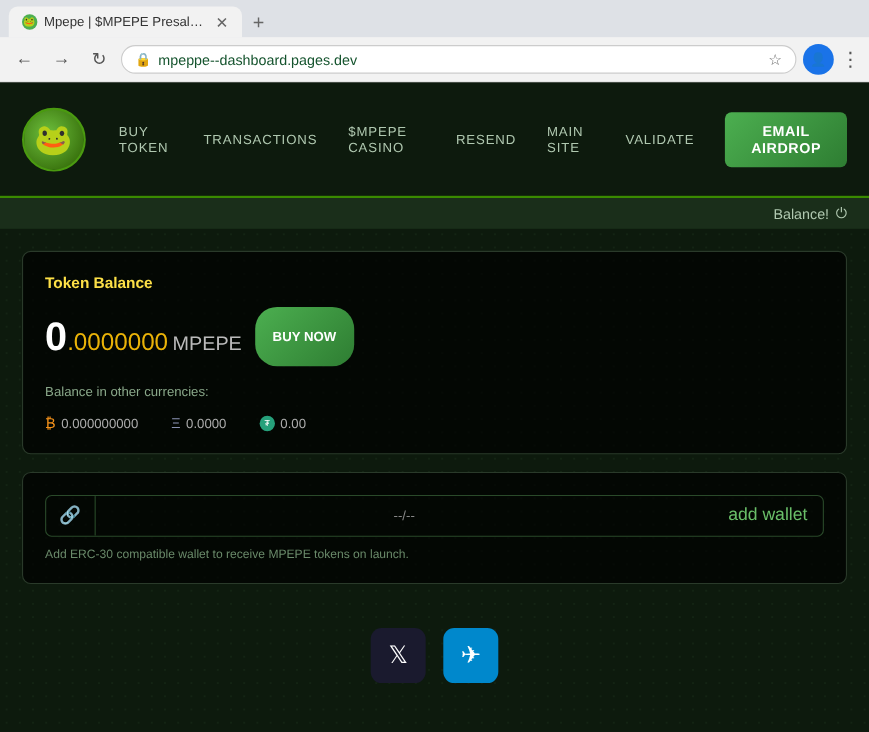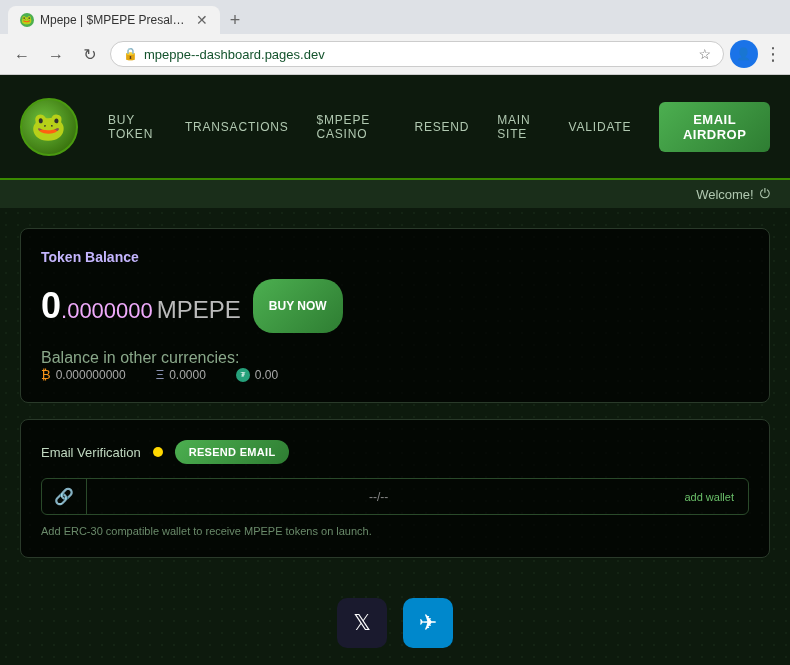--- a/index.html
+++ b/index.html
@@ -206,59 +206,59 @@
 
     
     .card {
       background: rgba(0, 0, 0, 0.7);
       border: 1px solid #2a3a2a;
       border-radius: 8px;
       padding: 20px;
       margin-bottom: 16px;
     }
     .card-title {
-      color: #c4b5fd;
+      color: #fde047;
       font-size: 14px;
       font-weight: bold;
       margin-bottom: 14px;
     }
 
     
     .token-balance-display {
       display: flex;
       align-items: center;
       gap: 12px;
       margin-bottom: 16px;
     }
     .balance-amount {
       font-size: 28px;
       color: white;
     }
     .balance-amount .zero { font-size: 36px; font-weight: bold; }
-    .balance-amount .decimals { font-size: 22px; color: #f0abfc; }
+    .balance-amount .decimals { font-size: 22px; color: #eab308; }
     .balance-currency {
-      font-size: 24px;
+      font-size: 18px;
       color: #bbb;
       margin-left: 4px;
     }
     .buy-now-btn {
       background: linear-gradient(135deg, #4caf50, #2e7d32);
       color: white;
       border: none;
       padding: 20px 16px;
       border-radius: 20px;
       font-size: 12px;
       font-weight: bold;
       cursor: pointer;
     }
 
     .balance-label {
       color: #8aa88a;
-      font-size: 16px;
-      margin-bottom: 0;
+      font-size: 12px;
+      margin-bottom: 14px;
     }
 
     .other-currencies {
       display: flex;
       gap: 30px;
       align-items: center;
     }
     .currency-item {
       display: flex;
       align-items: center;
@@ -314,21 +314,21 @@
       padding: 8px 12px;
       color: #888;
       font-size: 12px;
       text-align: center;
     }
     .add-wallet-btn {
       padding: 8px 14px;
       background: none;
       border: none;
       color: #6abf69;
-      font-size: 11px;
+      font-size: 16px;
       cursor: pointer;
       text-align: center;
     }
 
     .wallet-hint {
       color: #6a8a6a;
       font-size: 11px;
     }
     .social-btns {
       display: flex;
@@ -384,21 +384,21 @@
       <a class="nav-link">TRANSACTIONS</a>
       <a class="nav-link">$MPEPE CASINO</a>
       <a class="nav-link">RESEND</a>
       <a class="nav-link">MAIN SITE</a>
       <a class="nav-link">VALIDATE</a>
       <button class="claim-btn">EMAIL AIRDROP</button>
     </nav>
   </div>
 
   <div class="top-bar">
-    <span>Welcome!</span>
+    <span>Balance!</span>
     <span style="cursor:pointer;">⏻</span>
   </div>
 
   <div class="main-content">
 
     <div class="card">
       <div class="card-title">Token Balance</div>
       <div class="token-balance-display">
         <div class="balance-amount">
           <span class="zero">0</span><span class="decimals">.0000000</span><span class="balance-currency">MPEPE</span>
@@ -416,25 +416,20 @@
           <span>0.0000</span>
         </div>
         <div class="currency-item">
           <span class="usdt-icon">₮</span>
           <span>0.00</span>
         </div>
       </div>
     </div>
 
     <div class="card">
-      <div class="email-row">
-        <span class="email-label">Email Verification</span>
-        <span class="yellow-dot"></span>
-        <button class="resend-btn">RESEND EMAIL</button>
-      </div>
       <div class="wallet-row">
         <div class="wallet-icon-cell">🔗</div>
         <div class="wallet-date">--/--</div>
         <button class="add-wallet-btn">add wallet</button>
       </div>
       <div class="wallet-hint">Add ERC-30 compatible wallet to receive MPEPE tokens on launch.</div>
     </div>
 
   </div>
 

